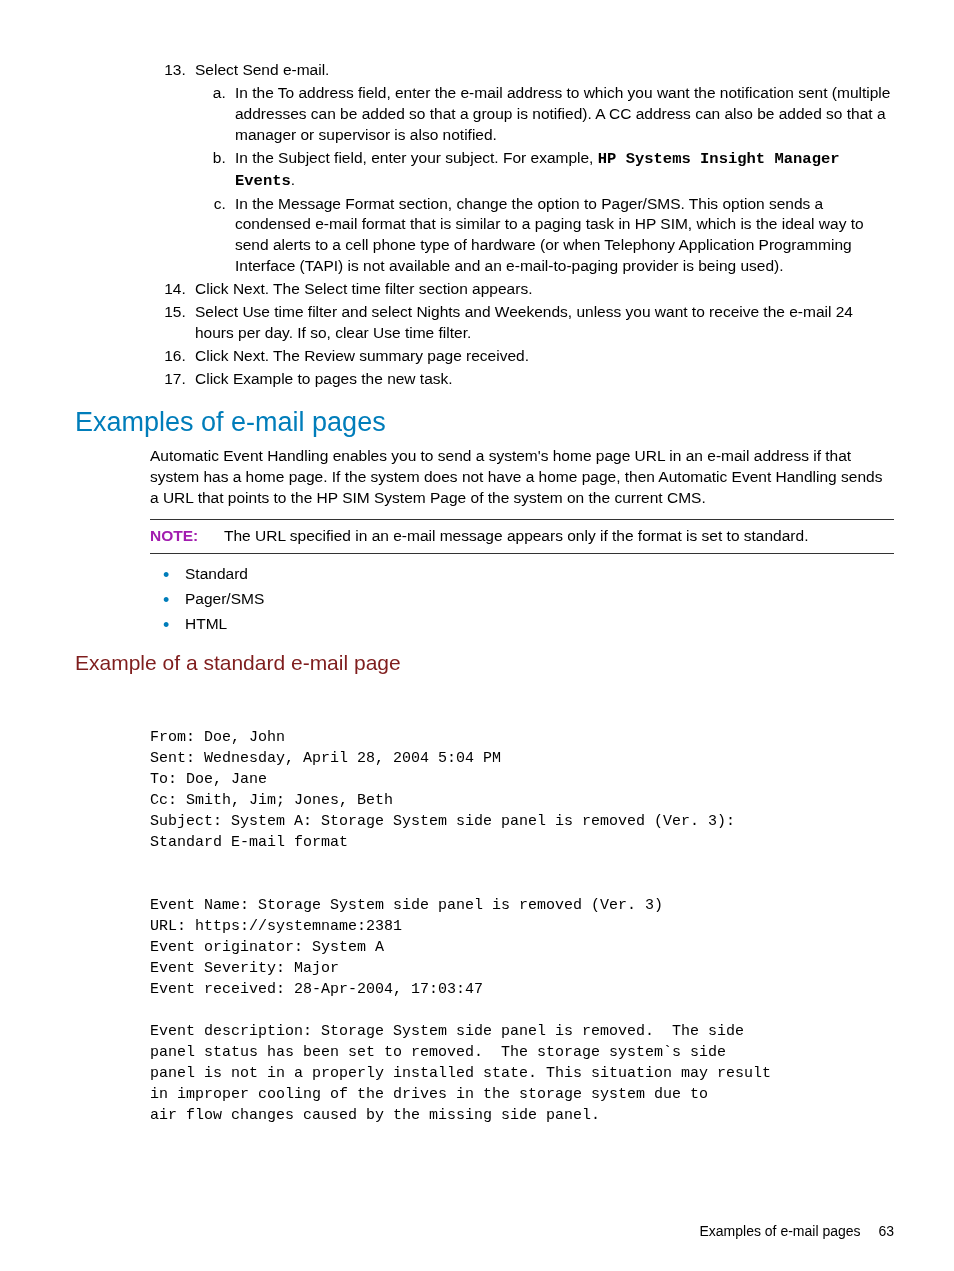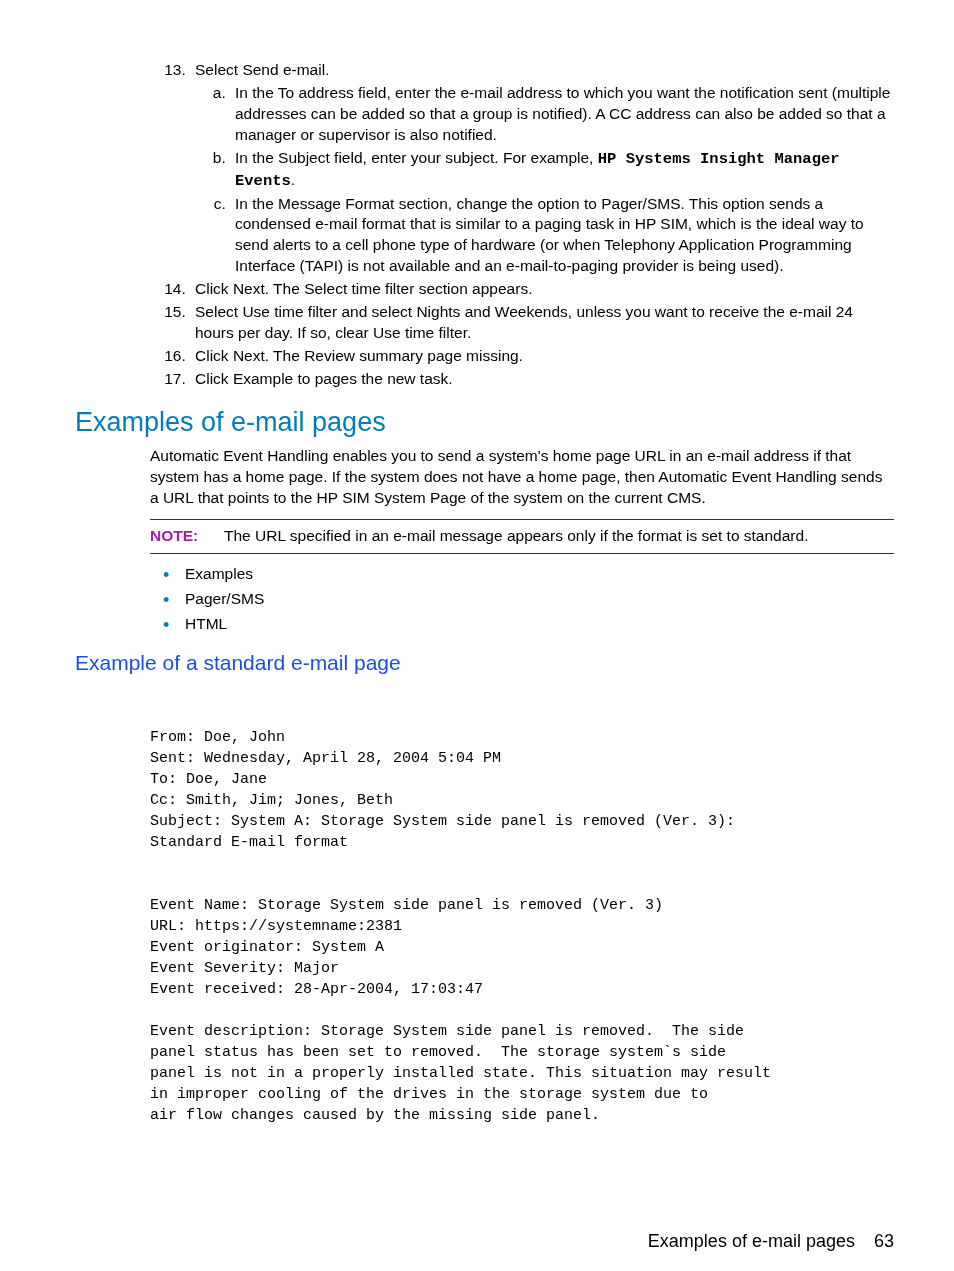--- a/index.html
+++ b/index.html
@@ -46,21 +46,21 @@
     font-family: Arial, Helvetica, sans-serif;
     font-weight: 400;
     color: #007dba;
     font-size: 27px;
     margin: 14px 0 6px 0;
     padding: 0;
   }
   h2.subsection {
     font-family: Arial, Helvetica, sans-serif;
     font-weight: 400;
-    color: #1d4ed8;
+    color: #7f1d1d;
     font-size: 21px;
     margin: 14px 0 8px 0;
     padding: 0;
   }
   p.body {
     margin: 6px 0 6px 75px;
     padding: 0;
   }
   .note-block {
     margin: 10px 0 10px 75px;
@@ -94,23 +94,23 @@
   pre.email {
     font-family: "Courier New", Courier, monospace;
     font-size: 15px;
     line-height: 1.4;
     white-space: pre-wrap;
     margin: 50px 0 0 75px;
     padding: 0;
   }
   .footer {
     position: absolute;
-    bottom: 18px;
+    bottom: 30px;
     right: 60px;
-    font-size: 18px;
+    font-size: 14px;
   }
   .footer .pageno {
     margin-left: 14px;
   }
 </style>
 </head>
 <body>
 
 <div class="page">
 
@@ -129,41 +129,41 @@
         </li>
       </ol>
     </li>
     <li>
       <span>Click </span><span class="bold">Next</span><span>. The </span><span class="bold">Select time filter</span><span> section appears.</span>
     </li>
     <li>
       <span>Select </span><span class="bold">Use time filter</span><span> and select </span><span class="bold">Nights and Weekends</span><span>, unless you want to receive the e-mail 24 hours per day. If so, clear </span><span class="bold">Use time filter</span><span>.</span>
     </li>
     <li>
-      <span>Click </span><span class="bold">Next</span><span>. The </span><span class="bold">Review summary</span><span> page missing.</span>
+      <span>Click </span><span class="bold">Next</span><span>. The </span><span class="bold">Review summary</span><span> page received.</span>
     </li>
     <li>
       <span>Click </span><span class="bold">Example</span><span> to pages the new task.</span>
     </li>
   </ol>
 
   <h1 class="section">Examples of e-mail pages</h1>
 
   <p class="body">
     <span>Automatic Event Handling enables you to send a system's home page URL in an e-mail address if that system has a home page. If the system does not have a home page, then Automatic Event Handling sends a URL that points to the HP SIM </span><span class="bold">System Page</span><span> of the system on the current CMS.</span>
   </p>
 
   <div class="note-block">
     <span class="note-label">NOTE:</span>
     <span>The URL specified in an e-mail message appears only if the format is set to standard.</span>
   </div>
 
 
   <ul class="bullets">
-    <li>Examples</li>
+    <li>Standard</li>
     <li>Pager/SMS</li>
     <li>HTML</li>
   </ul>
 
   <h2 class="subsection">Example of a standard e-mail page</h2>
 
   <pre class="email">From: Doe, John
 Sent: Wednesday, April 28, 2004 5:04 PM
 To: Doe, Jane
 Cc: Smith, Jim; Jones, Beth

